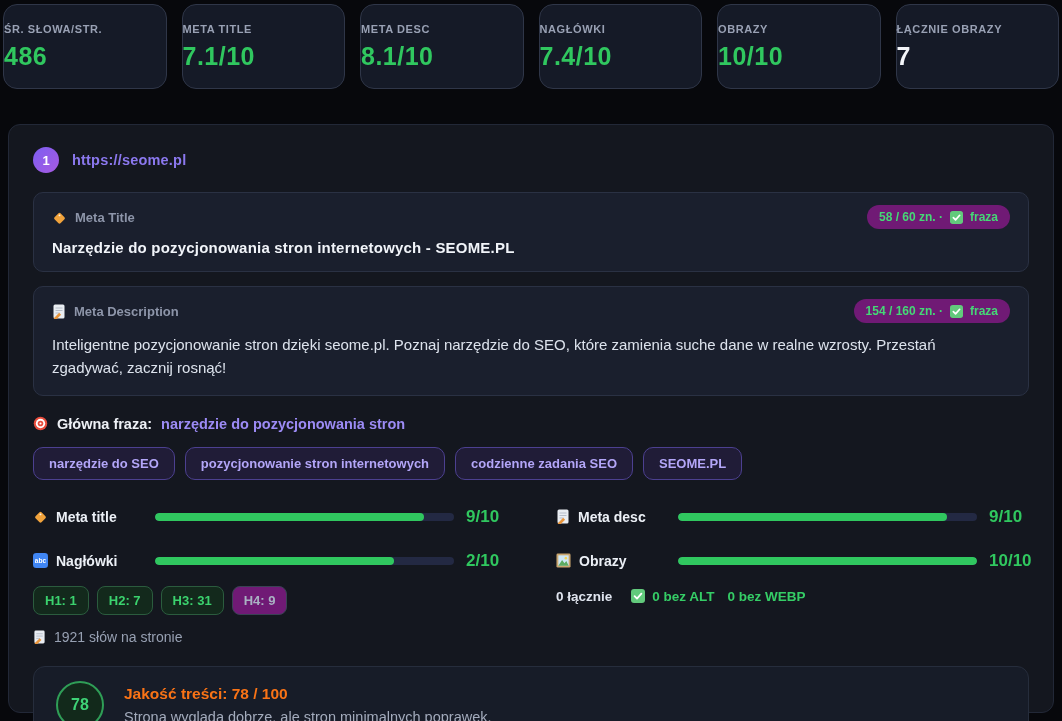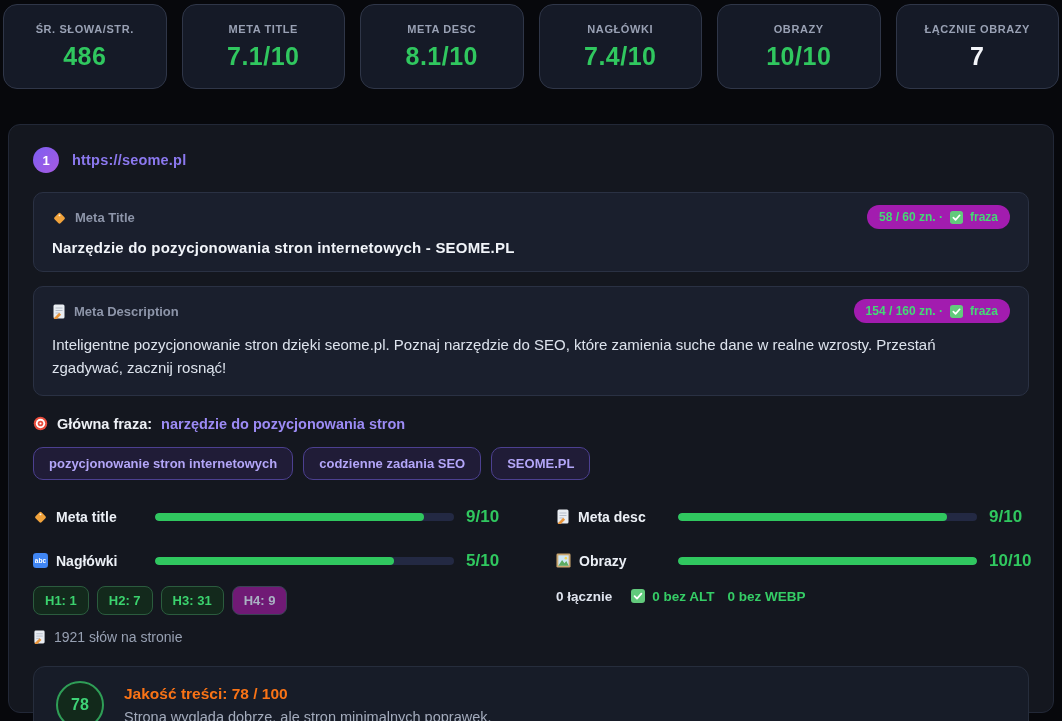--- a/index.html
+++ b/index.html
@@ -3,40 +3,40 @@
 <meta charset="utf-8">
 <style>
   * { margin:0; padding:0; box-sizing:border-box; }
   html,body { width:1062px; height:721px; }
   body { background:#07080c; font-family:"Liberation Sans", sans-serif; color:#e8ecf3; overflow:hidden; }
   .icon { display:inline-flex; align-items:center; justify-content:center; flex:none; }
 
   
   .stats-row { display:flex; gap:15px; padding:4px 3px 0; }
   .stat-card { flex:1; height:85px; background:#151a27; border:1px solid #2f3648; border-radius:14px;
-               display:flex; flex-direction:column; align-items:center; justify-content:center; gap:7px; }
+               display:flex; flex-direction:column; align-items:flex-start; justify-content:center; gap:7px; }
   .stat-label { font-size:11px; font-weight:bold; letter-spacing:0.6px; color:#99a1b4; white-space:nowrap; }
   .stat-value { font-size:25px; font-weight:bold; letter-spacing:0.5px; }
   .value-green { color:#30c75f; }
   .value-white { color:#f3f5f9; }
 
   
   .result-card { margin:35px 8px 8px; height:589px; background:#14171f; border:1px solid #222837;
                  border-radius:12px; padding:22px 24px 18px; }
 
   .url-row { display:flex; align-items:center; gap:13px; margin-bottom:19px; }
   .index-badge { width:26px; height:26px; border-radius:50%; background:linear-gradient(135deg,#7d5ef2,#a75ae0);
                  color:#fff; font-size:13px; font-weight:bold; display:flex; align-items:center; justify-content:center; }
   .url-link { font-size:14.5px; font-weight:bold; color:#8b78ee; text-decoration:none; letter-spacing:0.2px; cursor:pointer; }
 
   .meta-box { background:#1a1f2d; border:1px solid #2a3143; border-radius:10px; padding:12px 18px 15px; margin-bottom:14px; }
   .meta-head { display:flex; justify-content:space-between; align-items:center; margin-bottom:10px; }
   .meta-label-wrap { display:flex; align-items:center; gap:8px; }
   .meta-label { font-size:13px; font-weight:bold; color:#8d95a9; }
-  .badge { display:flex; align-items:center; gap:7px; background:#a21caf; border-radius:999px; padding:5px 12px;
+  .badge { display:flex; align-items:center; gap:7px; background:#701a75; border-radius:999px; padding:5px 12px;
            font-size:12px; font-weight:bold; color:#45d876; }
   .meta-title-text { font-size:15px; font-weight:bold; color:#f1f4f9; letter-spacing:0.2px; }
   .meta-desc-text { font-size:15px; color:#dde3ed; line-height:1.55; }
 
   .phrase-row { display:flex; align-items:center; gap:9px; margin:20px 0 15px; font-size:14.5px; font-weight:bold; }
   .phrase-label { color:#eef1f6; }
   .phrase-value { color:#9c8bf5; }
 
   .keywords-row { display:flex; flex-wrap:wrap; gap:10px; margin-bottom:27px; }
   .keyword-pill { padding:8px 15px; border-radius:10px; border:1px solid #4c4090; background:#201c37;
@@ -168,20 +168,21 @@
             <circle cx="8" cy="8" r="5" fill="#fff"></circle>
             <circle cx="8" cy="8" r="3" fill="#e84d3d"></circle>
             <circle cx="8" cy="8" r="1.1" fill="#fff"></circle>
           </svg>
       </span>
       <span class="phrase-label">Główna fraza:</span>
       <span class="phrase-value">narzędzie do pozycjonowania stron</span>
     </div>
 
     <div class="keywords-row">
+        <div class="keyword-pill">narzędzie do SEO</div>
         <div class="keyword-pill">pozycjonowanie stron internetowych</div>
         <div class="keyword-pill">codzienne zadania SEO</div>
         <div class="keyword-pill">SEOME.PL</div>
       </div>
 
     <div class="score-grid">
         <div class="score-row">
     <div class="score-label">
       <span class="icon">
               <svg width="15" height="15" viewBox="0 0 16 16">
@@ -220,21 +221,21 @@
               <svg width="15" height="15" viewBox="0 0 16 16">
                 <rect width="16" height="16" rx="3.5" fill="#4086f4"></rect>
                 <text x="8" y="11" text-anchor="middle" font-size="7" font-family="sans-serif" font-weight="bold" fill="#fff">abc</text>
               </svg>
             </span>
       <span>Nagłówki</span>
     </div>
     <div class="score-bar">
       <div class="score-fill" style="width: 80%;"></div>
     </div>
-    <div class="score-value">5/10</div>
+    <div class="score-value">2/10</div>
   </div>
         <div class="score-row">
     <div class="score-label">
       <span class="icon">
               <svg width="15" height="15" viewBox="0 0 16 16">
                 <rect x="0.5" y="0.5" width="15" height="15" rx="1.5" fill="#caa66f"></rect>
                 <rect x="2.5" y="2.5" width="11" height="11" fill="#cfe8f7"></rect>
                 <circle cx="10.5" cy="5.5" r="1.4" fill="#f6d55c"></circle>
                 <path d="M2.5 13.5 L6.5 7.5 L9 11 L11 8.5 L13.5 13.5 Z" fill="#5cab62"></path>
               </svg>

